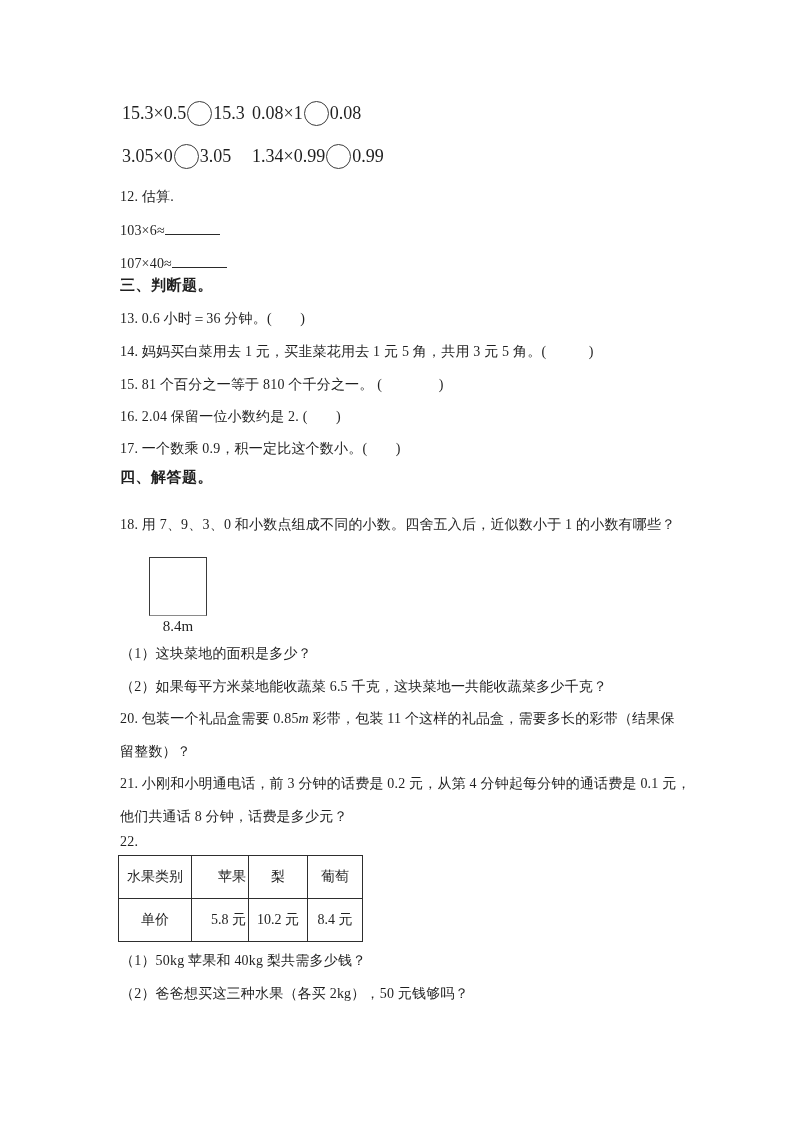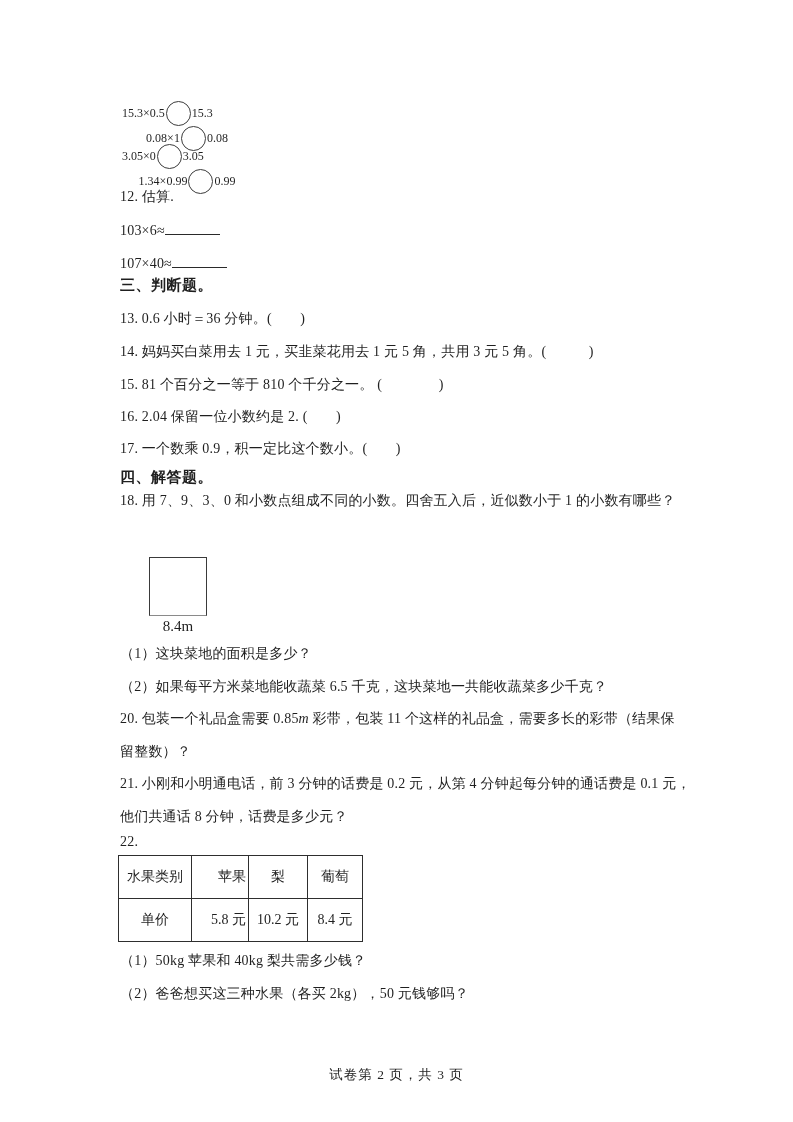--- a/index.html
+++ b/index.html
@@ -7,21 +7,21 @@
     position:relative; width:793px; height:1122px; margin:0 auto;
     background:#ffffff; overflow:hidden;
     font-family:"Liberation Serif","DejaVu Serif",serif;
     color:#1f1f1f;
   }
   .line {
     position:absolute; left:120px; font-size:14px; line-height:22px;
     white-space:nowrap; letter-spacing:0.2px;
   }
   .heading { font-weight:bold; font-size:15px; letter-spacing:0.5px; }
-  .cmp-row { position:absolute; left:122px; display:flex; align-items:center; font-size:12px;flex-direction:column; }
+  .cmp-row { position:absolute; left:122px; display:flex; align-items:center; font-size:18px; }
   .cmp-group { display:flex; align-items:center; white-space:nowrap; }
   .cmp-group.wide { width:130px; flex:none; }
   .circle {
     width:23px; height:23px; border:1.3px solid #3c3c3c; border-radius:50%;
     display:inline-block; flex:none; margin:0 1px; background:#fff;
   }
   .blank {
     display:inline-block; width:55px; height:15px;
     border-bottom:1.2px solid #2a2a2a; vertical-align:baseline;
   }
@@ -78,21 +78,21 @@
   </div>
 
   <div class="line heading" style="top:274px">三、判断题。</div>
   <div class="line" style="top:308px">13. 0.6 小时＝36 分钟。(　　)</div>
   <div class="line" style="top:341px">14. 妈妈买白菜用去 1 元，买韭菜花用去 1 元 5 角，共用 3 元 5 角。(　　　)</div>
   <div class="line" style="top:374px">15. 81 个百分之一等于 810 个千分之一。 (　　　　)</div>
   <div class="line" style="top:406px">16. 2.04 保留一位小数约是 2. (　　)</div>
   <div class="line" style="top:438px">17. 一个数乘 0.9，积一定比这个数小。(　　)</div>
 
   <div class="line heading" style="top:466px">四、解答题。</div>
-  <div class="line" style="top:490px">18. 用 7、9、3、0 和小数点组成不同的小数。四舍五入后，近似数小于 1 的小数有哪些？</div>
+  <div class="line" style="top:514px">18. 用 7、9、3、0 和小数点组成不同的小数。四舍五入后，近似数小于 1 的小数有哪些？</div>
 
   <div class="square"></div>
   <div class="fig-label">8.4m</div>
 
   <div class="line" style="top:643px">（1）这块菜地的面积是多少？</div>
   <div class="line" style="top:676px">（2）如果每平方米菜地能收蔬菜 6.5 千克，这块菜地一共能收蔬菜多少千克？</div>
 
   <div class="line" style="top:708px">
     <span>20. 包装一个礼品盒需要 0.85</span><i class="mvar">m</i><span> 彩带，包装 11 个这样的礼品盒，需要多长的彩带（结果保</span>
   </div>
@@ -114,15 +114,14 @@
       <td class="c0">单价</td>
       <td class="c1">5.8 元</td>
       <td class="c2">10.2 元</td>
       <td class="c3">8.4 元</td>
     </tr>
   </tbody>
     </table>
   <div class="line" style="top:950px">（1）50kg 苹果和 40kg 梨共需多少钱？</div>
   <div class="line" style="top:983px">（2）爸爸想买这三种水果（各买 2kg），50 元钱够吗？</div>
 
-  <div class="footer">试卷第 2 页，共 3 页</div>
 
 </div>
 
 </body></html>

